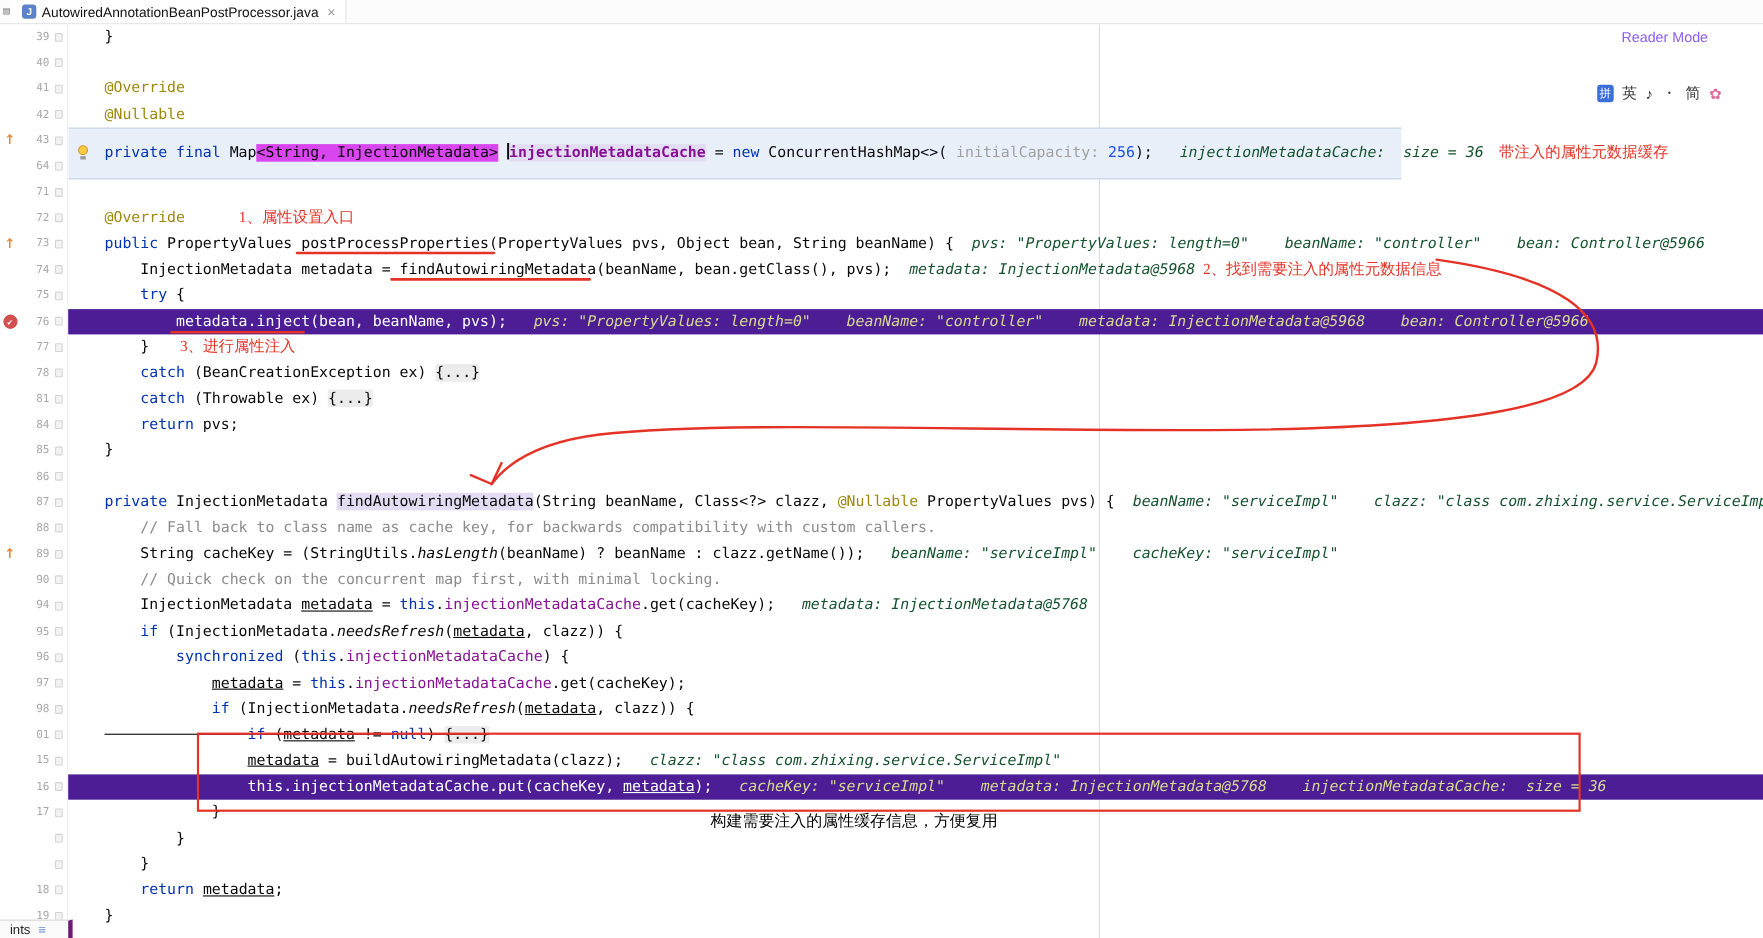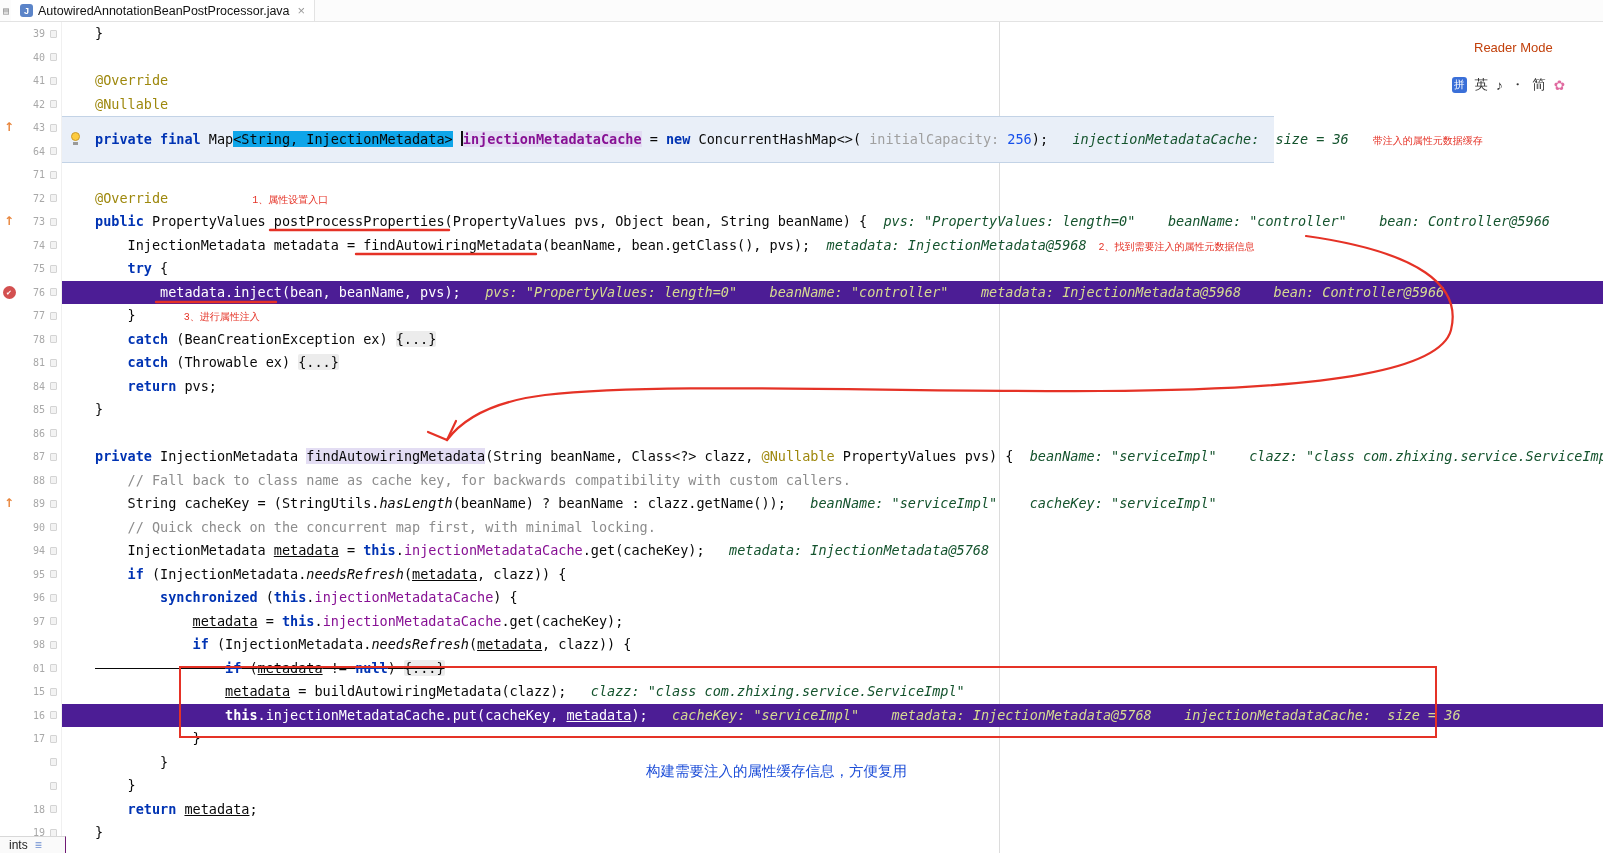--- a/index.html
+++ b/index.html
@@ -23,50 +23,50 @@
 .bpdot{width:13px;height:13px;border-radius:50%;background:#D35050;color:#fff;font-size:8px;display:flex;align-items:center;justify-content:center}
 .oar{color:#E8853C;font-weight:bold;font-size:12px;font-family:"DejaVu Sans",sans-serif}
 .lnum{flex:1;text-align:right;color:#A8A8A8;font-size:10px;padding-right:5px}
 .gmark{width:7px;height:8px;border:1px solid #D4D4D4;background:#F3F3F3;border-radius:1px;margin-right:4px;flex:none}
 .code{flex:1;white-space:pre;font-size:13.5px;position:relative;padding-left:33px;color:#080808}
 .band .code{line-height:46px}
 .bandbg{position:absolute;left:0;top:0;height:100%;width:1212px;background:#E9EFF8;border-top:1px solid #C3D3E6;border-bottom:1px solid #C3D3E6;z-index:-1}
 .bulb{position:absolute;left:9px;top:16px;width:9px;height:9px;border-radius:50%;background:#FDCB3F;border:1px solid #C9992B}
 .bulb::after{content:"";position:absolute;left:1px;top:9px;width:5px;height:3px;background:#9a9a9a}
 
-.k{color:#0033B3;font-weight:bold}
+.k{color:#0033B3;font-weight:normal}
 .a{color:#9E880D}
 .c{color:#8C8C8C;}
 .n{color:#1750EB}
 .f{color:#871094}
 .m{font-style:italic}
 .u{text-decoration:underline}
 .ph{color:#A0A0A0}
 .h{color:#14532d;font-style:italic}
-.r{color:#E53226;font-style:normal;font-family:Liberation Mono, monospace;font-size:10px;font-weight:500}
+.r{color:#E53226;font-style:normal;font-family:Liberation Serif, serif;font-size:14px;font-weight:500}
 .fold{background:#ECECEC;border-radius:2px}
-.sel{background:#0ea5e9}
+.sel{background:#d946ef}
 .occ{background:#E3DDF3}
 .occf{background:#E3DDF3;color:#871094;font-weight:bold}
 .caret{display:inline-block;width:2px;height:15px;background:#101010;vertical-align:-2px}
 .exec .code{background:#4c1d95}
 .exec .code .tok{color:#fff}
 .exec .code .h{color:#D6DB92}
 .exec .code .u{text-decoration-color:#fff}
 .strike .code .tok{text-decoration:line-through}
 .strike .code .u{text-decoration:underline line-through}
 
 #overlay{position:absolute;left:0;top:0;width:1603px;height:853px;z-index:10;pointer-events:none}
-.note-build{position:absolute;left:646px;top:762px;color:#1d4ed8;font:500 14.5px "Liberation Sans",sans-serif;z-index:11}
-.readermode{position:absolute;left:1474px;top:40px;color:#c2410c;font:13px "Liberation Sans",sans-serif;z-index:6}
+.note-build{position:absolute;left:646px;top:737px;color:#000000;font:500 14.5px "Liberation Sans",sans-serif;z-index:11}
+.readermode{position:absolute;left:1474px;top:26px;color:#8b5cf6;font:13px "Liberation Sans",sans-serif;z-index:6}
 .imebar{position:absolute;left:1452px;top:76px;display:flex;gap:8px;align-items:center;z-index:6}
 .ime{font-size:13.5px;color:#333;font-family:"Liberation Sans",sans-serif}
 .ime.i0{background:#3A6FD8;color:#fff;border-radius:3px;font-size:10.5px;padding:1px 2px}
 .ime.i5{color:#E06AA0}
-.bl{position:absolute;left:0;top:836px;width:66px;height:17px;background:#FAFAFA;border-top:1px solid #D8D8D8;border-right:1px solid #701a75;display:flex;align-items:center;gap:7px;padding-left:9px;font-family:"Liberation Sans",sans-serif;font-size:12px;color:#222;z-index:6}
+.bl{position:absolute;left:0;top:836px;width:66px;height:17px;background:#FAFAFA;border-top:1px solid #D8D8D8;border-right:4px solid #701a75;display:flex;align-items:center;gap:7px;padding-left:9px;font-family:"Liberation Sans",sans-serif;font-size:12px;color:#222;z-index:6}
 .bl .lic{color:#6A8BD0;font-size:12px}
 </style>
 </head>
 <body>
 
 <div id="app">
 
   <div class="tabbar">
     <span class="winicon">▤</span>
     <div class="tab">

